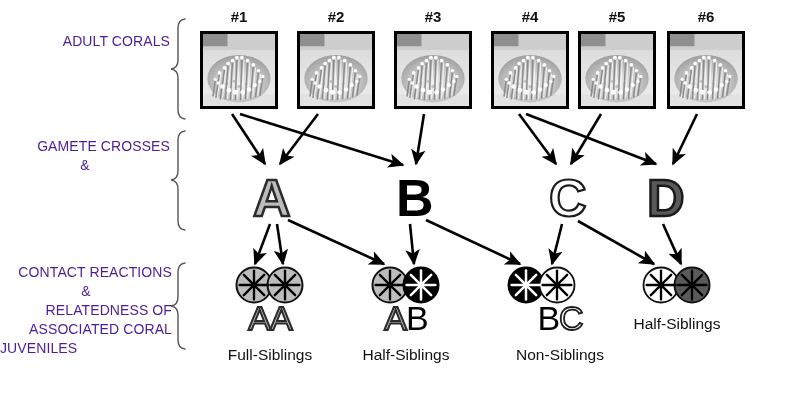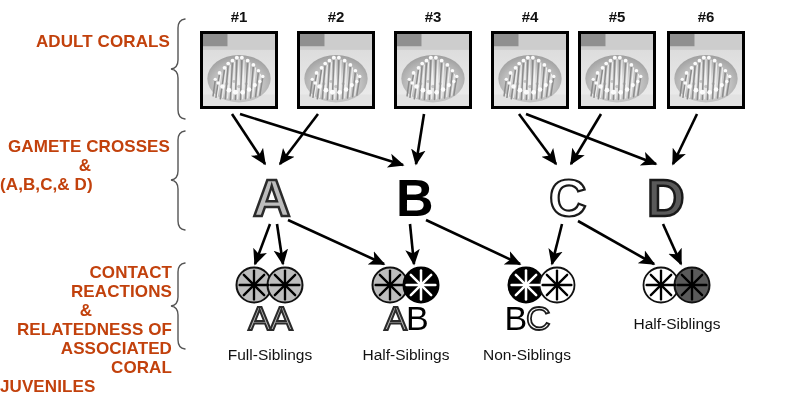--- a/index.html
+++ b/index.html
@@ -1,21 +1,21 @@
 <!DOCTYPE html>
 <html><head>
 <meta charset="utf-8">
 <style>
   html,body{margin:0;padding:0;background:#ffffff;}
   body{width:791px;height:403px;position:relative;overflow:hidden;
        font-family:"Liberation Sans","DejaVu Sans",sans-serif;color:#111;}
   #svg-layer{position:absolute;left:0;top:0;width:791px;height:403px;}
 
-  .row-label{position:absolute;font-size:17px;line-height:19px;color:#c2410c;
-             letter-spacing:.1px;text-align:right;font-weight:bold;}
+  .row-label{position:absolute;font-size:14px;line-height:19px;color:#4c1d95;
+             letter-spacing:.1px;text-align:right;}
   .row-label .ctr{display:block;text-align:center;}
   .row-label .lft{display:block;text-align:left;}
 
   .coral-head{position:absolute;font-size:15px;font-weight:bold;text-align:center;width:70px;}
 
   .coral-box{position:absolute;width:78px;height:78px;border:3px solid #000;
              box-sizing:border-box;overflow:hidden;background:#cfcfcf;}
 
   .larva{position:absolute;font-size:52px;font-weight:bold;line-height:52px;
          font-family:"Liberation Sans","DejaVu Sans",sans-serif;}
@@ -200,21 +200,20 @@
   </g>
 </svg>
 
 <div class="row-label" style="left:10px; top:32px; width:160px;">
   <span>ADULT CORALS</span>
 </div>
 
 <div class="row-label" style="left:0px; top:137px; width:170px;">
   <span>GAMETE CROSSES</span>
   <span class="ctr">&amp;</span>
-  <span class="lft">(A,B,C,&amp; D)</span>
 </div>
 
 <div class="row-label" style="left:0px; top:263px; width:172px;">
   <span>CONTACT REACTIONS</span>
   <span class="ctr">&amp;</span>
   <span>RELATEDNESS OF</span>
   <span>ASSOCIATED CORAL</span>
   <span class="lft">JUVENILES</span>
 </div>
 
@@ -244,21 +243,21 @@
   <div class="sib-label">Full-Siblings</div>
 </div>
 
 <div class="juv-group" style="left:346px; top:303px; width:120px;">
   <div class="juv-letters">
     <span class="jl fill-A">A</span><span class="jl fill-B">B</span>
   </div>
   <div class="sib-label">Half-Siblings</div>
 </div>
 
-<div class="juv-group" style="left:467px; top:303px; width:120px;">
+<div class="juv-group" style="left:500px; top:303px; width:120px;">
   <div class="juv-letters">
     <span class="jl fill-B">B</span><span class="jl fill-C">C</span>
   </div>
   <div class="sib-label">Non-Siblings</div>
 </div>
 
 <div class="juv-group" style="left:617px; top:303px; width:120px;">
   <div class="sib-label">Half-Siblings</div>
 </div>
 

